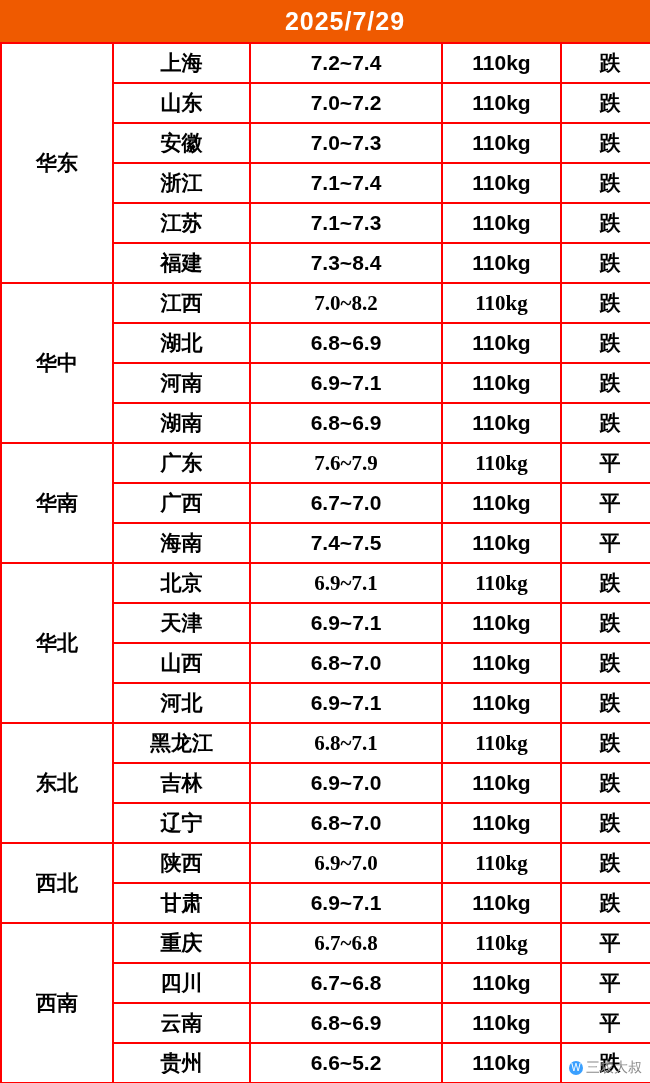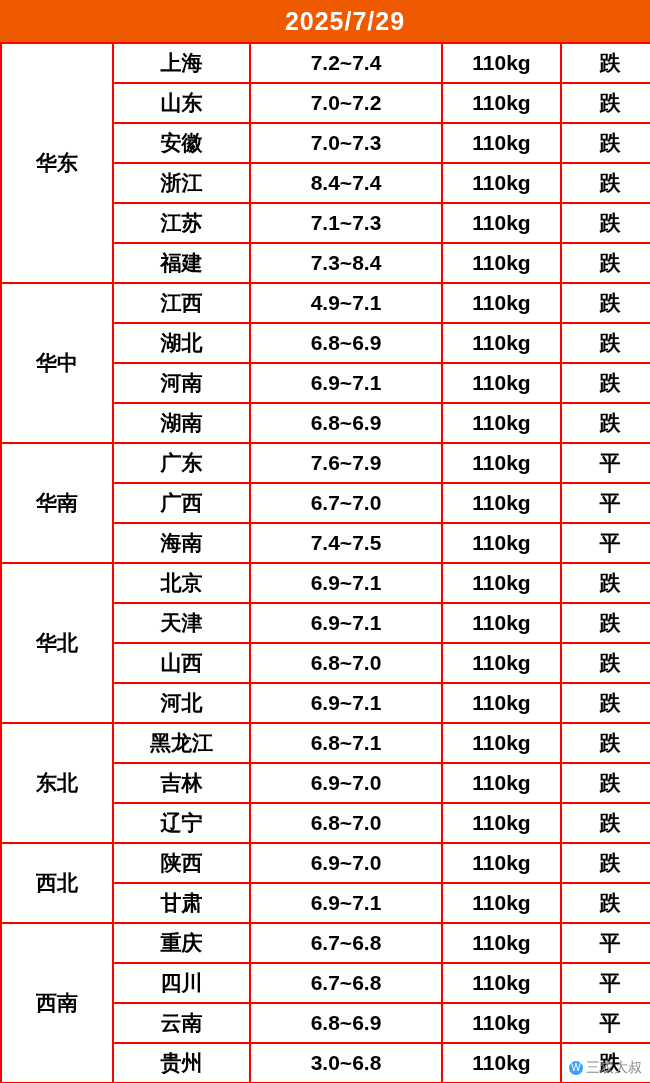--- a/index.html
+++ b/index.html
@@ -69,20 +69,21 @@
   }
   .down {
     color: #00c000;
   }
   .flat {
     color: #000000;
     margin-left: 8px;
   }
   .region-sep td {
     border-top: 3px solid #ff0000;
+    font-family: Liberation Serif, serif;
   }
   .watermark {
     position: absolute;
     right: 8px;
     bottom: 6px;
     font-size: 14px;
     color: #8b8b8b;
     display: flex;
     align-items: center;
     gap: 3px;
@@ -125,40 +126,40 @@
           <td class="trend down">跌</td>
         </tr>
         <tr>
           <td class="province">安徽</td>
           <td class="price down">7.0~7.3</td>
           <td class="weight">110kg</td>
           <td class="trend down">跌</td>
         </tr>
         <tr>
           <td class="province">浙江</td>
-          <td class="price down">8.4~7.4</td>
+          <td class="price down">7.1~7.4</td>
           <td class="weight">110kg</td>
           <td class="trend down">跌</td>
         </tr>
         <tr>
           <td class="province">江苏</td>
           <td class="price down">7.1~7.3</td>
           <td class="weight">110kg</td>
           <td class="trend down">跌</td>
         </tr>
         <tr>
           <td class="province">福建</td>
           <td class="price down">7.3~8.4</td>
           <td class="weight">110kg</td>
           <td class="trend down">跌</td>
         </tr>
         <tr class="region-sep">
           <td class="region" rowspan="4">华中</td>
           <td class="province">江西</td>
-          <td class="price down">4.9~7.1</td>
+          <td class="price down">7.0~8.2</td>
           <td class="weight">110kg</td>
           <td class="trend down">跌</td>
         </tr>
         <tr>
           <td class="province">湖北</td>
           <td class="price down">6.8~6.9</td>
           <td class="weight">110kg</td>
           <td class="trend down">跌</td>
         </tr>
         <tr>
@@ -263,21 +264,21 @@
           <td class="trend flat">平</td>
         </tr>
         <tr>
           <td class="province">云南</td>
           <td class="price flat">6.8~6.9</td>
           <td class="weight">110kg</td>
           <td class="trend flat">平</td>
         </tr>
         <tr>
           <td class="province">贵州</td>
-          <td class="price down">3.0~6.8</td>
+          <td class="price down">6.6~5.2</td>
           <td class="weight">110kg</td>
           <td class="trend down">跌</td>
         </tr>
       </tbody>
   </table>
 
   <div class="watermark">
     <span class="wm-icon">W</span>
     <span>三农大叔</span>
   </div>

